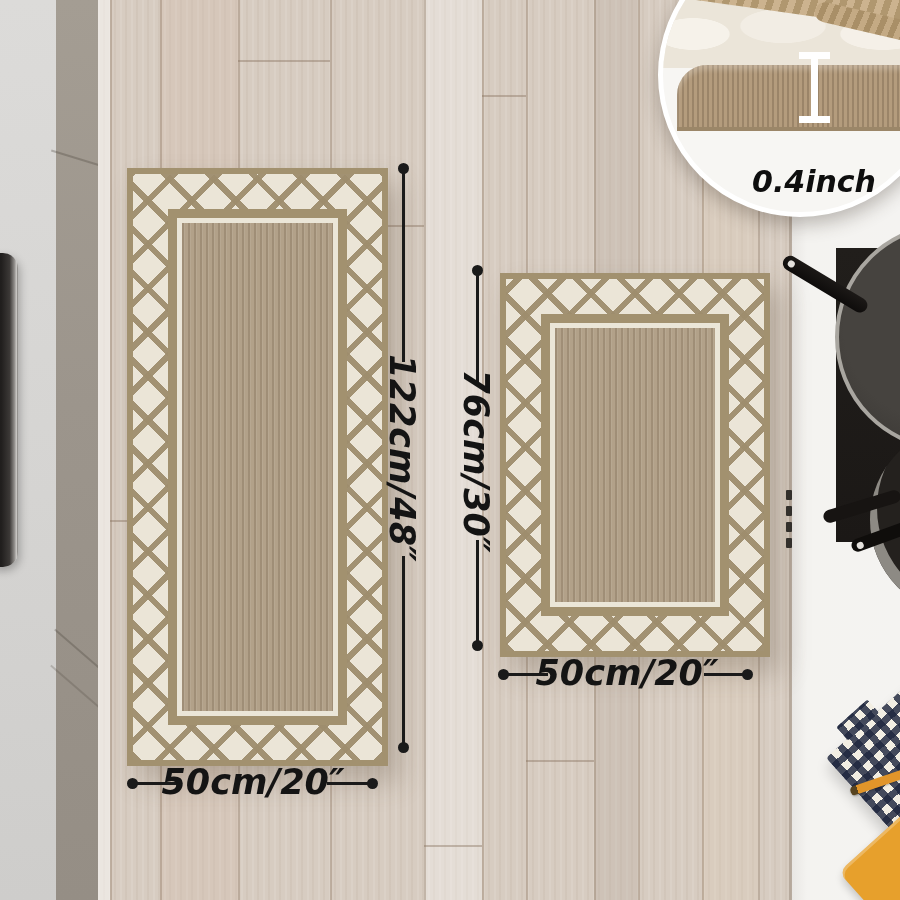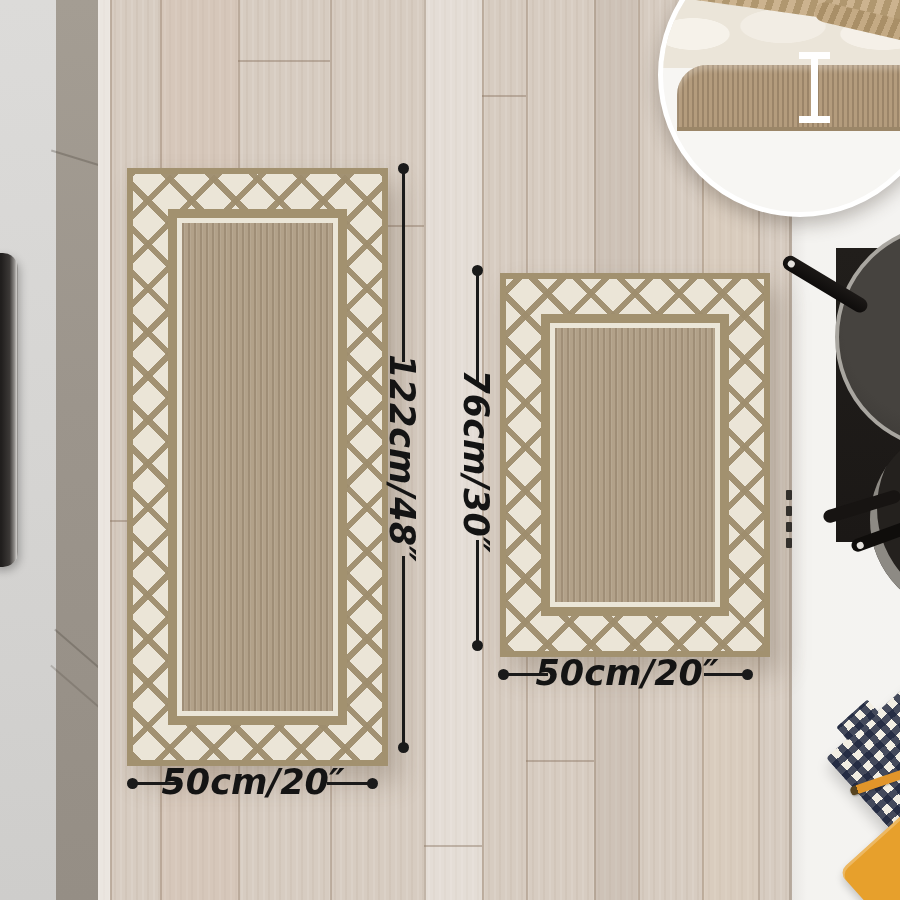--- a/index.html
+++ b/index.html
@@ -224,20 +224,21 @@
 
   <div class="inset-circle">
     <div class="cu-fluff"></div>
 
     <div class="cu-rope"></div>
     <div class="cu-rope2"></div>
     <div class="cu-side"></div>
     <div class="thick-marker tm-bar"></div>
     <div class="thick-marker tm-cap-top"></div>
     <div class="thick-marker tm-cap-bot"></div>
+    <div class="inset-label">0.4inch</div>
   </div>
 
   <div class="cloth">
     <div class="cloth-tab"></div>
   </div>
   <div class="pencil"></div>
   <div class="notebook"></div>
 
 </div>
 

